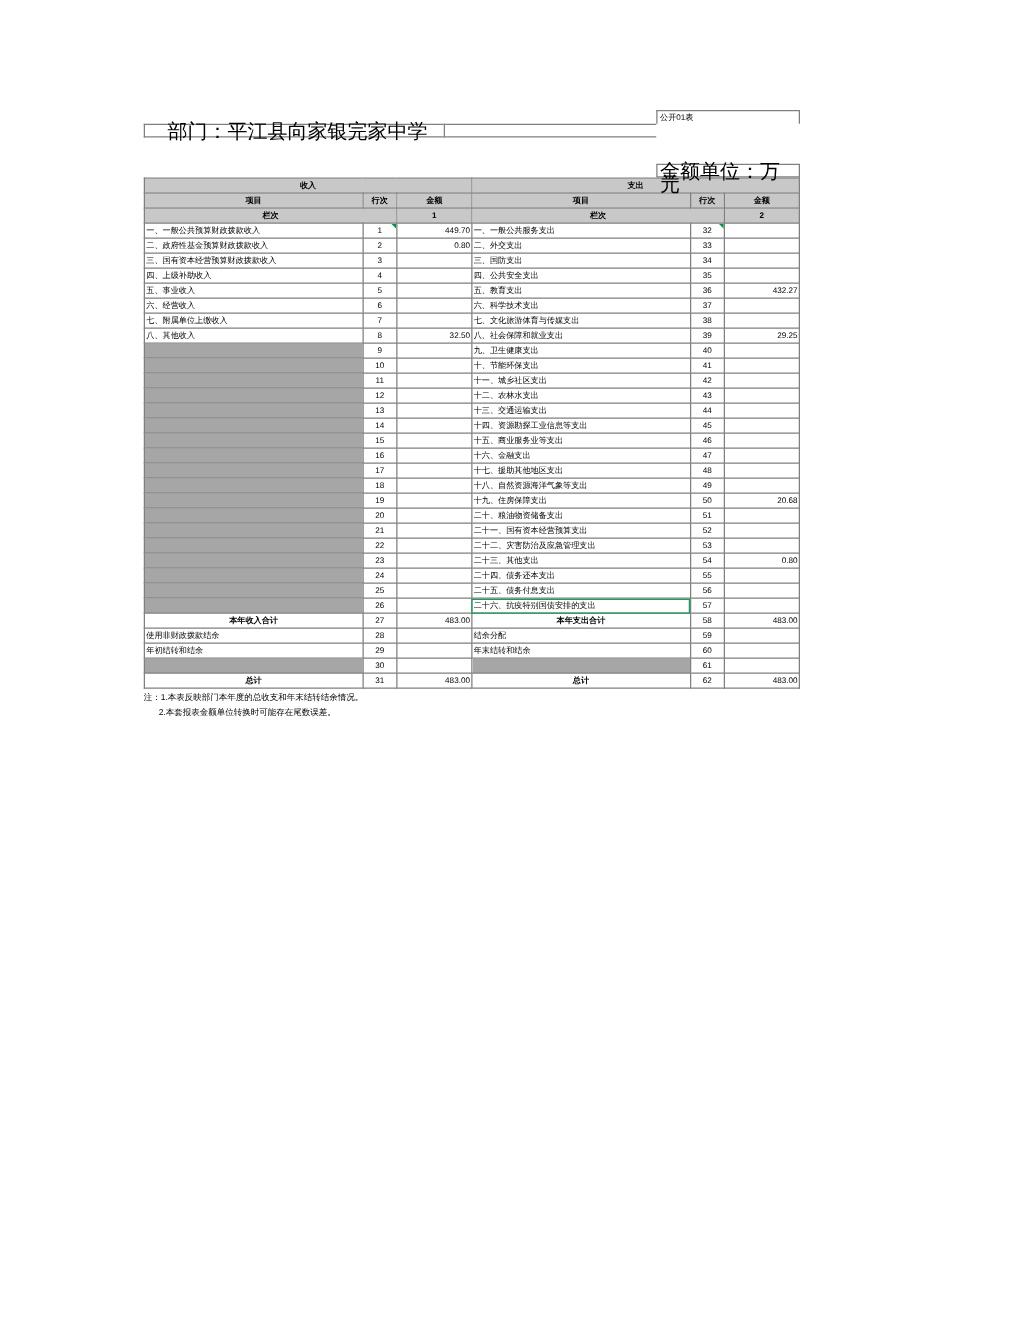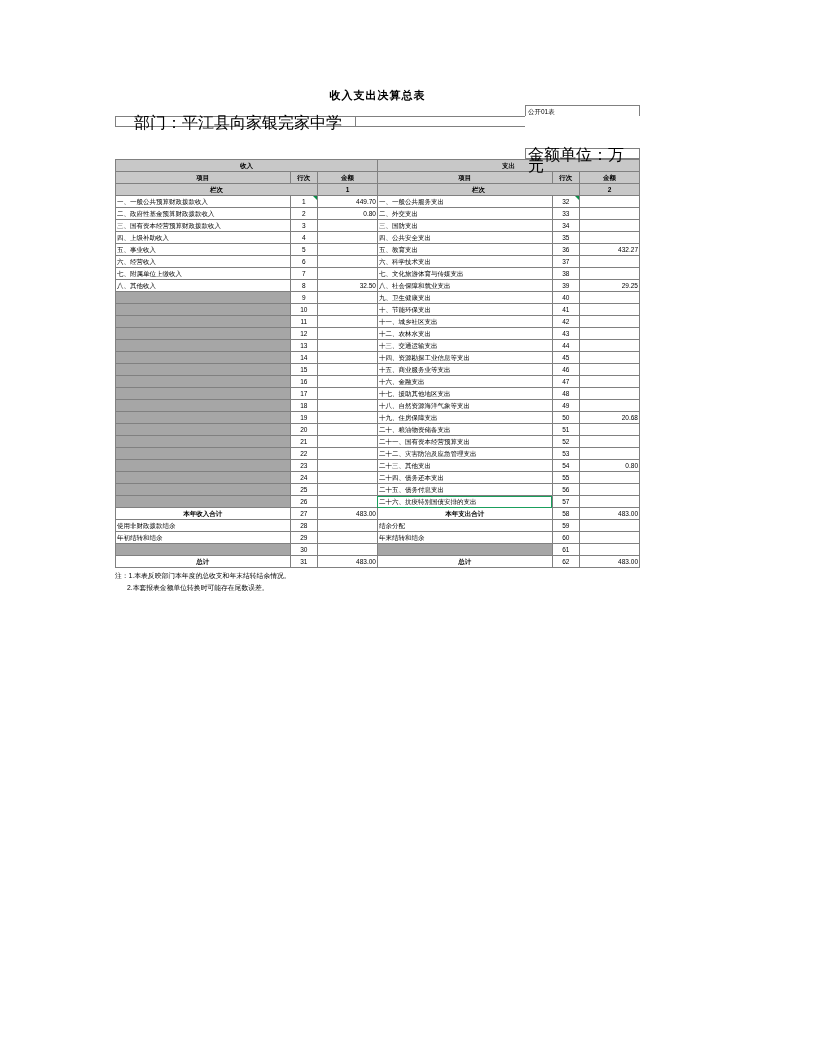--- a/index.html
+++ b/index.html
@@ -127,21 +127,20 @@
   col.c3 { width: 55px; }
   col.c4 { width: 160px; }
   col.c5 { width: 25px; }
   col.c6 { width: 55px; }
 </style>
 </head>
 <body>
 
 <div id="sheet">
 
-  <div class="title">收入支出决算总表</div>
 
   <div class="publicrow">
     <div class="spacer"></div>
     <div class="pcell">公开01表</div>
   </div>
 
   <div class="topbar">
     <div class="cellA">部门：平江县向家银完家中学</div>
     <div class="cellB"></div>
     <div class="cellC">金额单位：万元</div>

